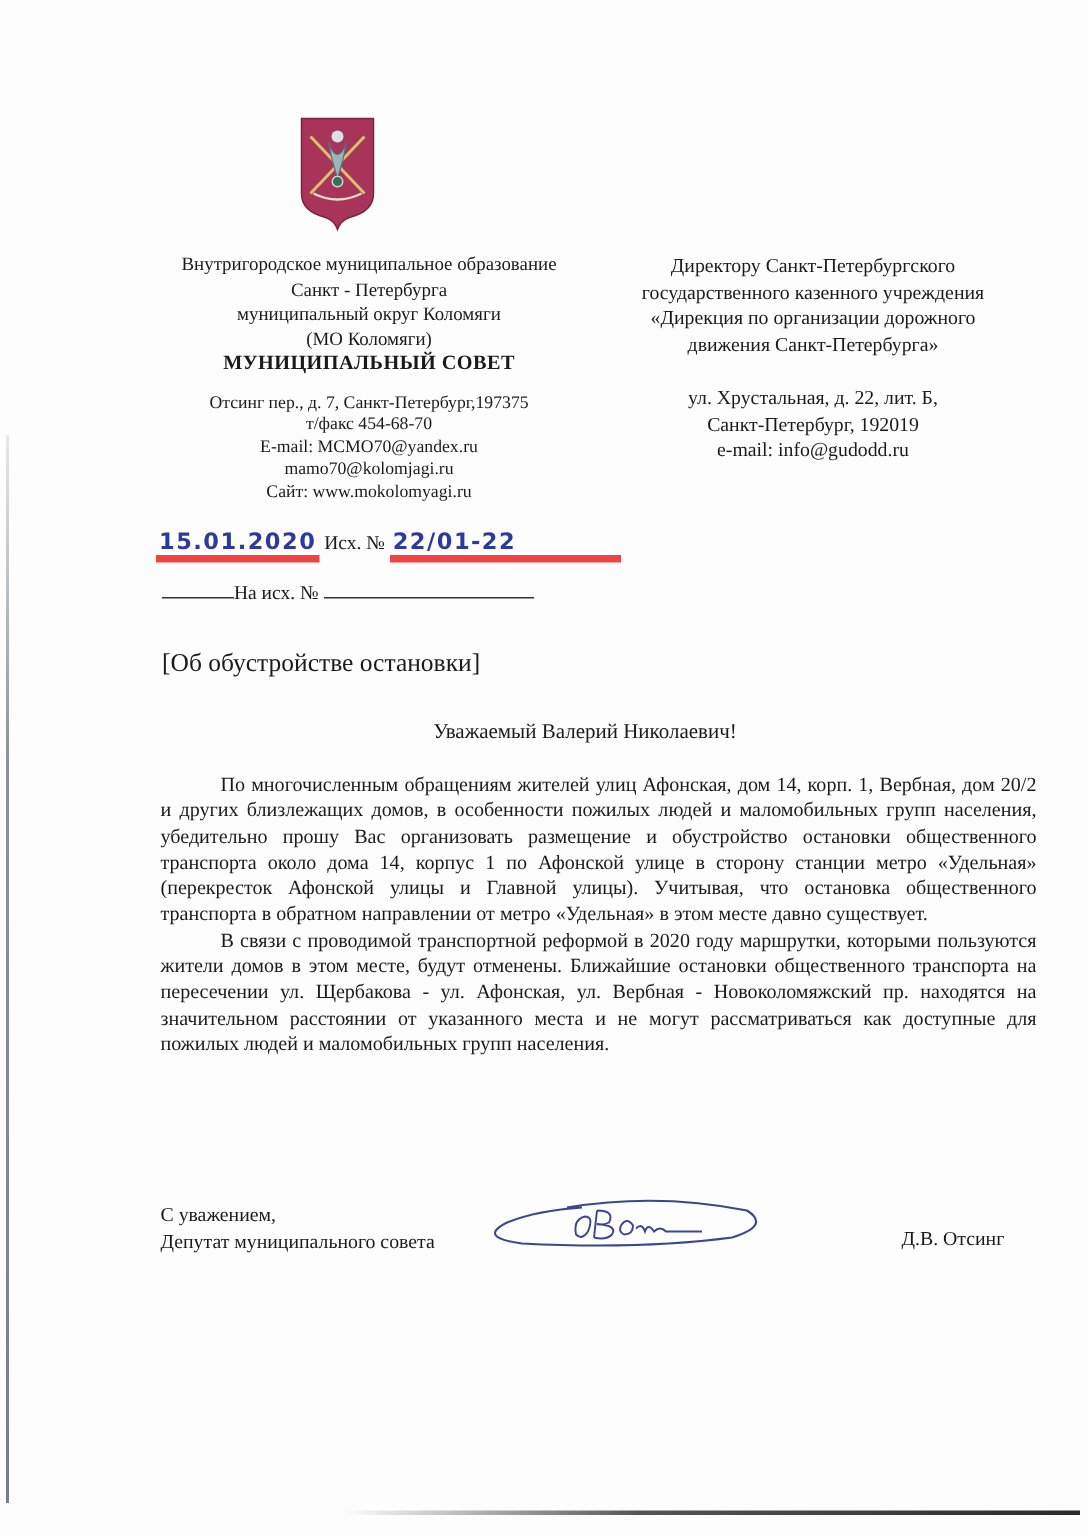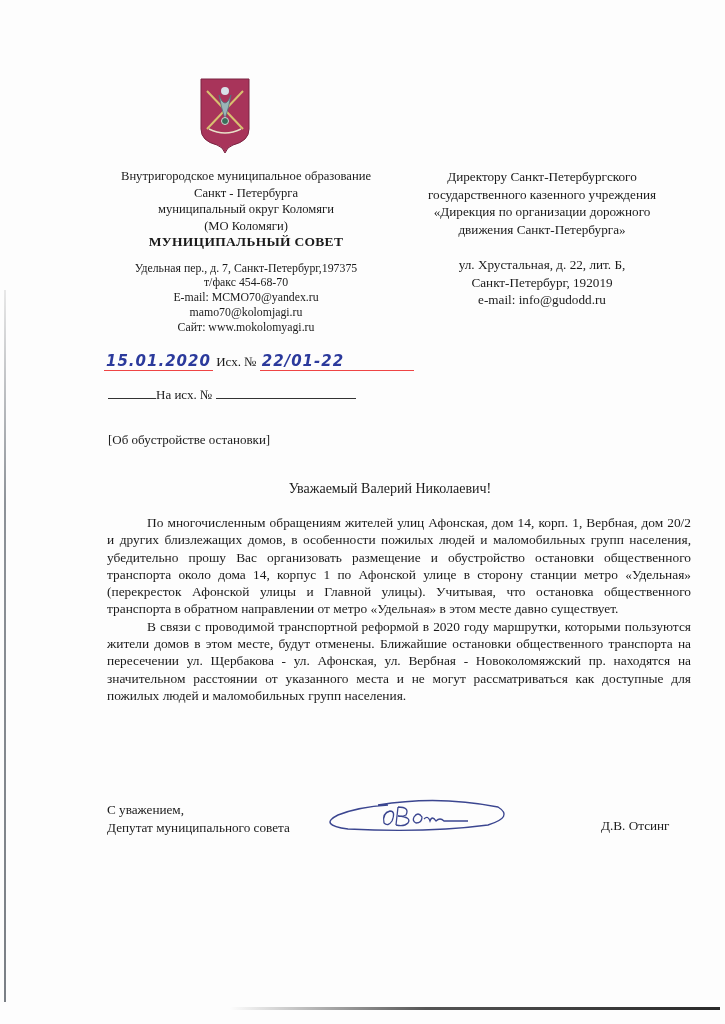--- a/index.html
+++ b/index.html
@@ -11,25 +11,25 @@
     }
     .abs { position: absolute; }
     .center { text-align: center; }
     .crest { left: 199px; top: 77px; width: 52px; height: 78px; }
     .sender { left: 96px; top: 168px; width: 300px; font-size: 12.6px; line-height: 16.5px; }
     .sender .council { font-weight: bold; font-size: 13.5px; letter-spacing: 0.3px; margin-bottom: 10px; }
     .sender .contact { font-size: 11.8px; line-height: 14.8px; }
     .recipient { left: 392px; top: 168px; width: 300px; font-size: 13.2px; line-height: 17.5px; }
     .recipient .gap { height: 18px; }
     .outgoing { left: 104px; top: 352px; font-size: 13px; white-space: nowrap; }
-    .hand { font-family: "DejaVu Sans", sans-serif; font-style: italic; font-weight: bold; color: #2b3a9c; font-size: 15px; letter-spacing: 1px; display: inline-block; border-bottom: 1px solid #ef4444; padding: 0 2px; }
+    .hand { font-family: "DejaVu Sans", sans-serif; font-weight: bold; color: #2b3a9c; font-size: 15px; letter-spacing: 1px; display: inline-block; border-bottom: 5px solid #ef4444; padding: 0 2px; }
     .hand.num { min-width: 150px; }
     .ref { left: 108px; top: 386px; font-size: 13px; white-space: nowrap; }
     .blank { display: inline-block; border-bottom: 1px solid #333; height: 12px; vertical-align: baseline; }
-    .subject { left: 108px; top: 432px; font-size: 13px; text-align: center; }
+    .subject { left: 108px; top: 432px; font-size: 17px; text-align: center; }
     .salutation { left: 90px; top: 481px; width: 600px; font-size: 14px; }
     .body-text { left: 107px; top: 514px; width: 584px; font-size: 13.4px; line-height: 17.3px; text-align: justify; }
     .body-text p { margin: 0; text-indent: 40px; }
     .closing { left: 107px; top: 801px; font-size: 13.2px; line-height: 17.5px; }
     .signer { left: 601px; top: 818px; font-size: 13.2px; }
     .signature { left: 318px; top: 793px; width: 195px; height: 50px; }
     .scan-left { left: 4px; top: 290px; width: 2px; height: 712px; background: linear-gradient(#e8e8e8, #8d9298 30%, #7a7f85); }
     .scan-bottom { left: 230px; top: 1007px; width: 490px; height: 3px; background: linear-gradient(90deg, rgba(60,60,60,0), #555 40%, #2a2a2a); }
   </style>
 </head>
@@ -50,21 +50,21 @@
   </svg>
 </div>
 
 <div class="abs sender center">
   <div>Внутригородское муниципальное образование</div>
   <div>Санкт - Петербурга</div>
   <div>муниципальный округ Коломяги</div>
   <div>(МО Коломяги)</div>
   <div class="council">МУНИЦИПАЛЬНЫЙ СОВЕТ</div>
   <div class="contact">
-    <div>Удельная пер., д. 7, Санкт-Петербург,197375</div>
+    <div>Отсинг пер., д. 7, Санкт-Петербург,197375</div>
     <div>т/факс 454-68-70</div>
     <div>E-mail: МСМО70@yandex.ru</div>
     <div>mamo70@kolomjagi.ru</div>
     <div>Сайт: www.mokolomyagi.ru</div>
   </div>
 </div>
 
 <div class="abs recipient center">
   <div>Директору Санкт-Петербургского</div>
   <div>государственного казенного учреждения</div>

